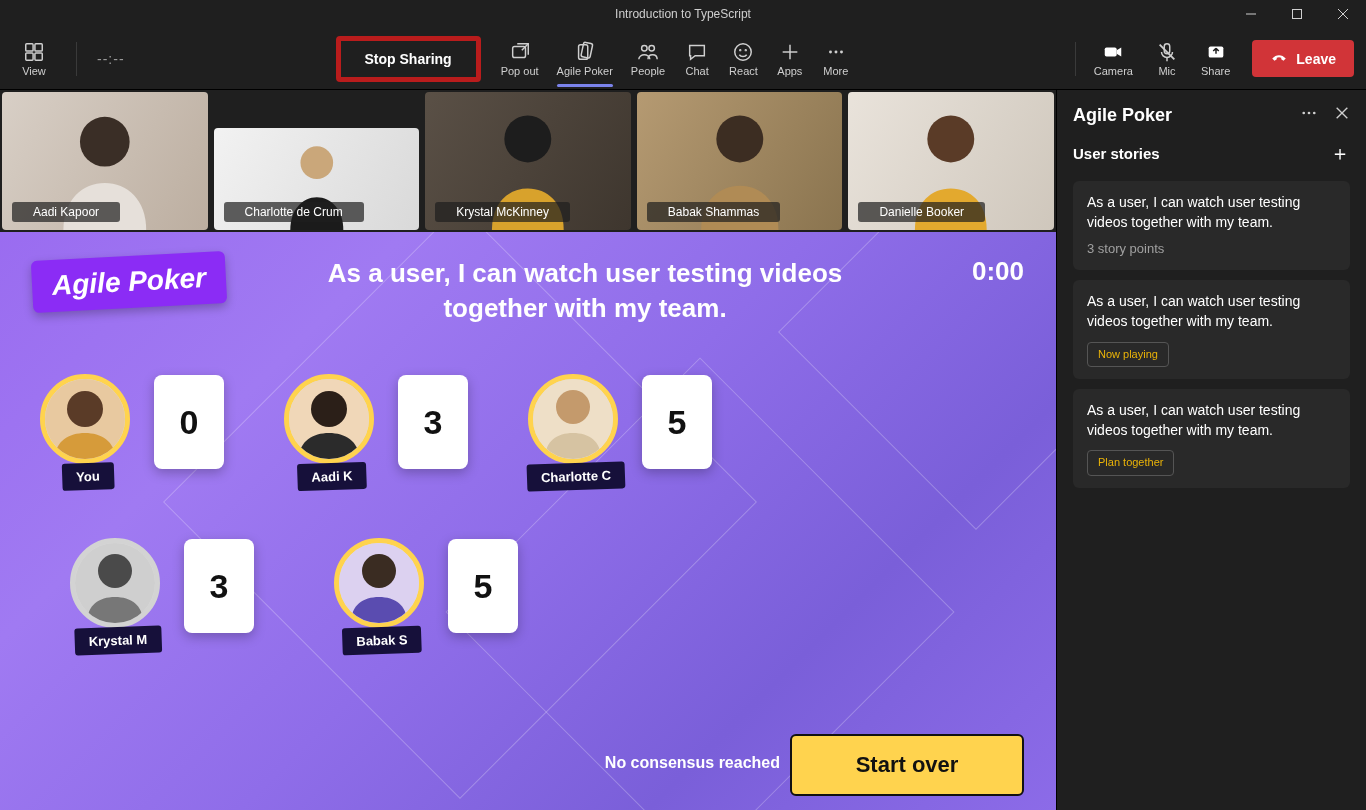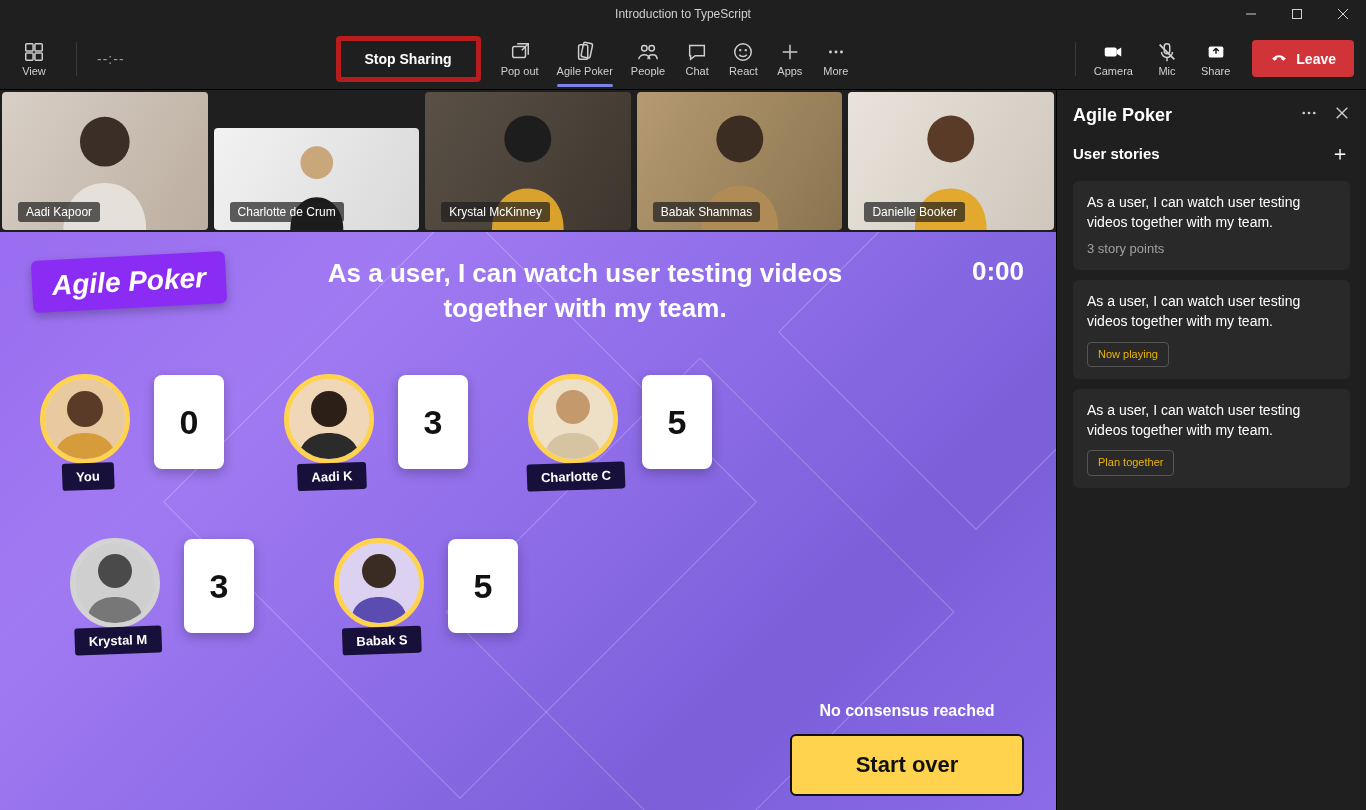--- a/index.html
+++ b/index.html
@@ -33,42 +33,42 @@
   .side-sub { display:flex; align-items:center; justify-content:space-between; margin-bottom:14px; }
   .side-sub-title { font-size:15px; font-weight:700; }
   .plus-ico { font-size:20px; font-weight:300; cursor:pointer; }
   .story-card { background:#292929; border-radius:6px; padding:12px 14px; margin-bottom:10px; font-size:14px; line-height:1.4; cursor:pointer; }
   .story-meta { color:#a0a0a0; font-size:13px; margin-top:8px; }
   .badge { display:inline-block; border:1px solid #555; border-radius:4px; padding:4px 10px; font-size:11px; margin-top:10px; color:#eab308; }
 
   
   .video-strip { height:142px; display:flex; gap:6px; padding:2px; background:#1f1f1f; }
   .vid { flex:1; position:relative; border-radius:4px; overflow:hidden; display:flex; align-items:center; justify-content:center; }
-  .vid .name-tag { position:absolute; left:16px; bottom:8px; background:rgba(30,30,30,0.7); color:#fff; font-size:12px; padding:3px 8px; border-radius:3px; }
+  .vid .name-tag { position:absolute; left:10px; bottom:8px; background:rgba(30,30,30,0.7); color:#fff; font-size:12px; padding:3px 21px; border-radius:3px; }
   .face { width:100%; height:100%; display:flex; align-items:center; justify-content:center; }
   .face svg { width:100%; height:100%; }
 
   
   .poker { flex:1; position:relative; overflow:hidden;
     background: linear-gradient(135deg, #9a6cf0 0%, #a07af2 25%, #8f6de9 50%, #7a5fd9 75%, #8c6be8 100%);
   }
   .poker-bg-shape { position:absolute; border:1px solid rgba(255,255,255,0.25); }
   .poker-header { display:flex; align-items:flex-start; padding:24px 32px; position:relative; z-index:2; }
   .poker-chip { background:#8b2cf5; color:#fff; font-size:28px; font-weight:800; font-style:italic; padding:10px 20px; border-radius:6px; transform:rotate(-3deg); box-shadow:0 4px 10px rgba(0,0,0,0.25); }
   .story-text { flex:1; text-align:center; font-size:26px; font-weight:700; line-height:1.35; padding:0 40px; max-width:640px; margin:0 auto; }
   .poker-timer { font-size:26px; font-weight:700; min-width:80px; text-align:right; }
   .votes { position:relative; z-index:2; padding:24px 40px; display:flex; flex-wrap:wrap; gap:60px 60px; }
   .vote { display:flex; align-items:center; gap:18px; }
   .avatar-wrap { position:relative; width:96px; height:96px; }
   .avatar-circle { width:90px; height:90px; border-radius:50%; border:5px solid #ffd34e; overflow:hidden; background:#ddd; display:flex; align-items:center; justify-content:center; }
   .avatar-circle.bw { filter:grayscale(100%); }
   .avatar-label { position:absolute; left:50%; transform:translateX(-50%); bottom:-20px; background:#16103a; color:#fff; font-size:13px; font-weight:700; padding:6px 14px; border-radius:3px; white-space:nowrap; transform:translateX(-50%) rotate(-2deg); }
   .card { width:70px; height:94px; background:#fff; border-radius:8px; display:flex; align-items:center; justify-content:center; color:#111; font-size:34px; font-weight:800; box-shadow:0 4px 12px rgba(0,0,0,0.25); }
   .votes-row2 { position:relative; z-index:2; padding:44px 70px 0; display:flex; gap:80px; }
-  .consensus-block { position:absolute; right:32px; bottom:14px; z-index:3; display:flex; flex-direction:column; align-items:center; gap:10px; }
+  .consensus-block { position:absolute; right:32px; bottom:14px; z-index:3; display:flex; flex-direction:row; align-items:center; gap:10px; }
   .consensus-text { font-size:16px; font-weight:600; margin-bottom:4px; }
   .cta { width:234px; padding:16px 0; border-radius:6px; font-size:22px; font-weight:800; border:2px solid #111; cursor:pointer; text-align:center; }
   .cta.primary { background:#ffd34e; color:#111; }
   .cta.secondary { background:#fff; color:#111; }
 
   .ico-svg { stroke:#cfcfcf; fill:none; stroke-width:1.6; }
   .mic-slash { stroke:#cfcfcf; }
 </style>
 </head>
 <body>

